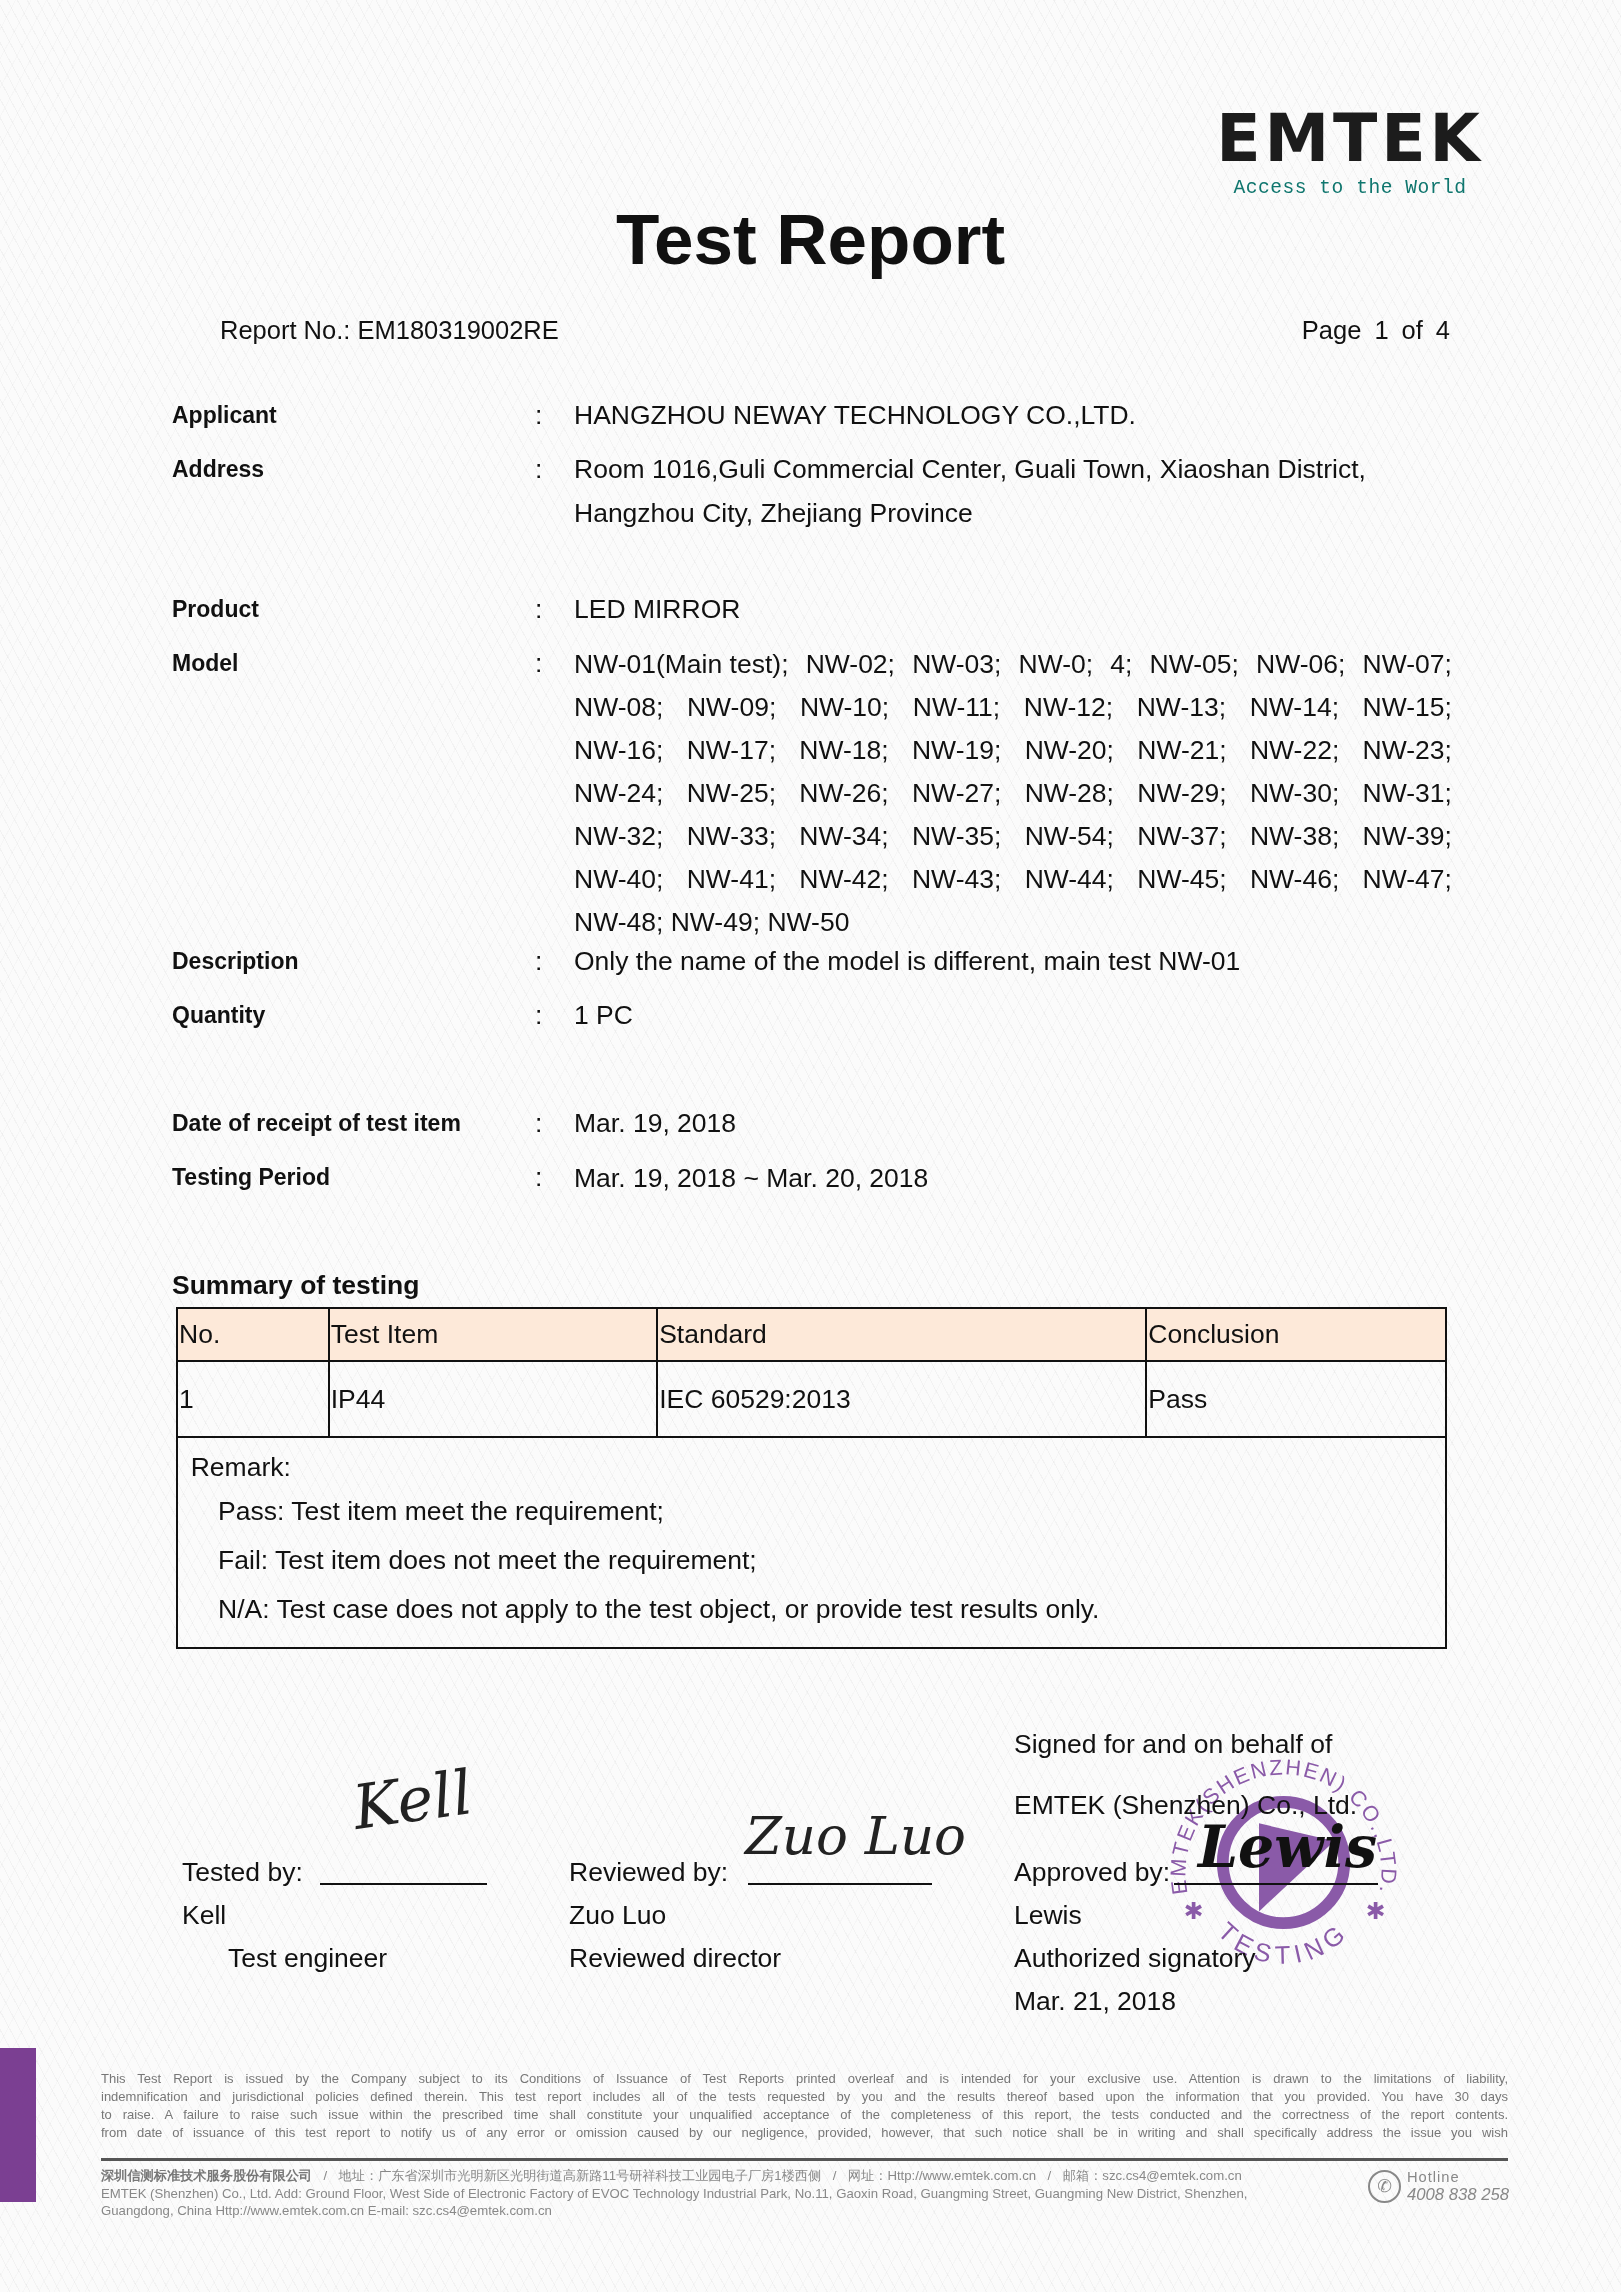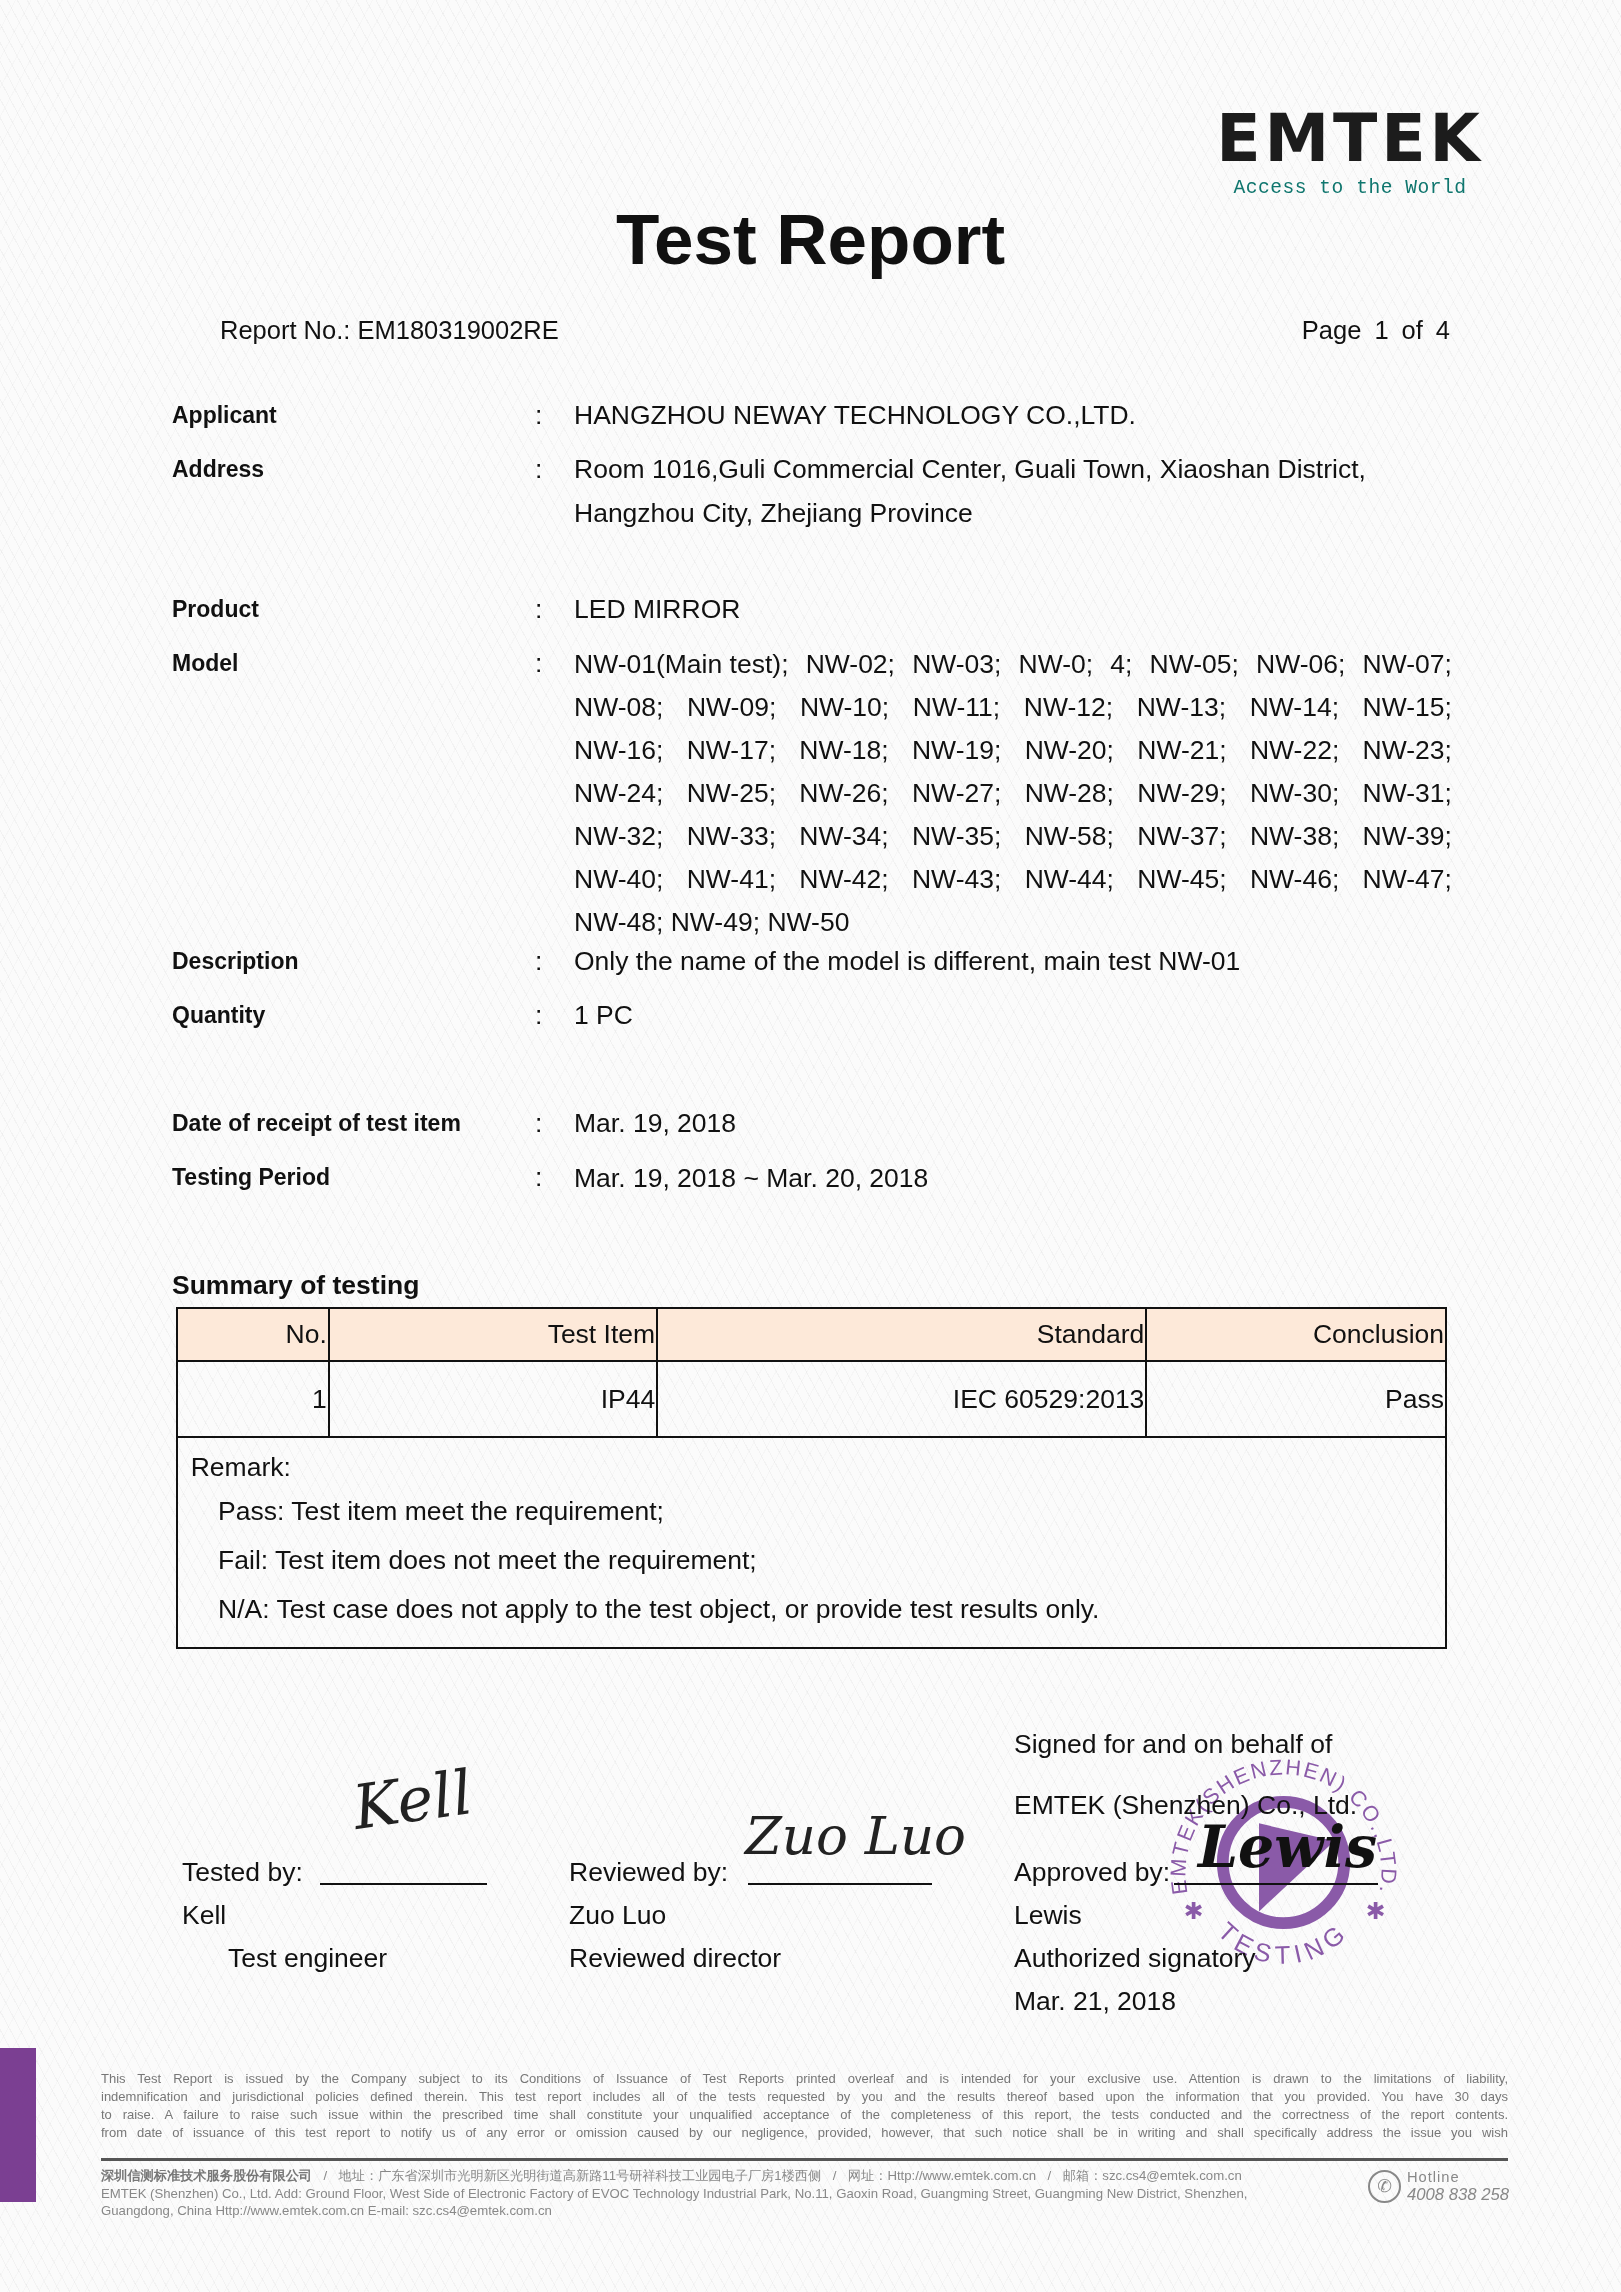--- a/index.html
+++ b/index.html
@@ -27,21 +27,21 @@
   .field-label { left: 172px; font-size: 23px; font-weight: bold; line-height: 35px; }
   .field-colon { left: 535px; font-size: 26.5px; line-height: 35px; }
   .field-value { left: 574px; font-size: 26.5px; line-height: 43px; width: 882px; }
 
   .model-grid { left: 574px; top: 643px; width: 878px; }
   .model-row { display: flex; justify-content: space-between; font-size: 26.5px; line-height: 43px; height: 43px; }
   .model-row.last { justify-content: flex-start; gap: 0; }
 
   .summary-title { left: 172px; top: 1270px; font-size: 26.5px; font-weight: bold; }
   table.summary { position: absolute; left: 176px; top: 1307px; width: 1271px; border-collapse: collapse; font-size: 26.5px; }
-  table.summary th, table.summary td { border: 2px solid #111; text-align: right; font-weight: normal; }
+  table.summary th, table.summary td { border: 2px solid #111; text-align: left; font-weight: normal; }
   table.summary th { background: #fde9d9; height: 49px; }
   table.summary td.cell { height: 72px; }
   table.summary td.remark { text-align: left; padding: 9.8px 12.7px 13.7px 12.7px; }
   .remark-title { font-size: 26.5px; line-height: 39px; }
   .remark-line { font-size: 26.5px; line-height: 49px; padding-left: 27.4px; }
 
   .sig-text { font-size: 26.5px; line-height: 43px; }
   .sig-line { border-bottom: 2.9px solid #111; height: 0; }
 
   .signature { font-family: "DejaVu Serif", serif; font-style: italic; color: #222; }
@@ -128,21 +128,21 @@
       <span>NW-28;</span>
       <span>NW-29;</span>
       <span>NW-30;</span>
       <span>NW-31;</span>
     </div>
     <div class="model-row">
       <span>NW-32;</span>
       <span>NW-33;</span>
       <span>NW-34;</span>
       <span>NW-35;</span>
-      <span>NW-58;</span>
+      <span>NW-54;</span>
       <span>NW-37;</span>
       <span>NW-38;</span>
       <span>NW-39;</span>
     </div>
     <div class="model-row">
       <span>NW-40;</span>
       <span>NW-41;</span>
       <span>NW-42;</span>
       <span>NW-43;</span>
       <span>NW-44;</span>

